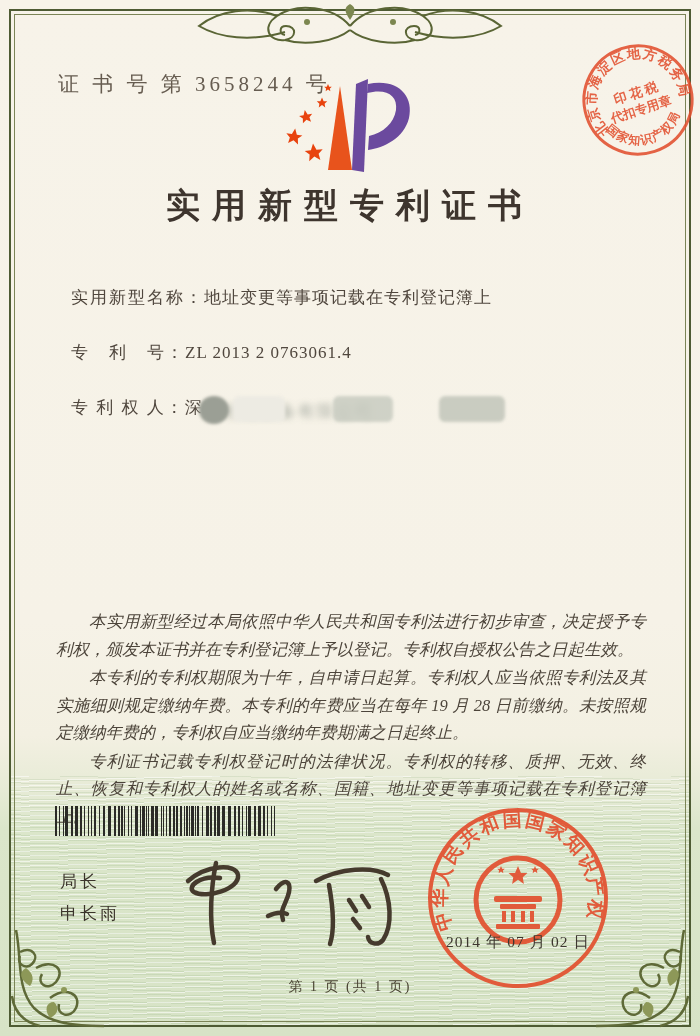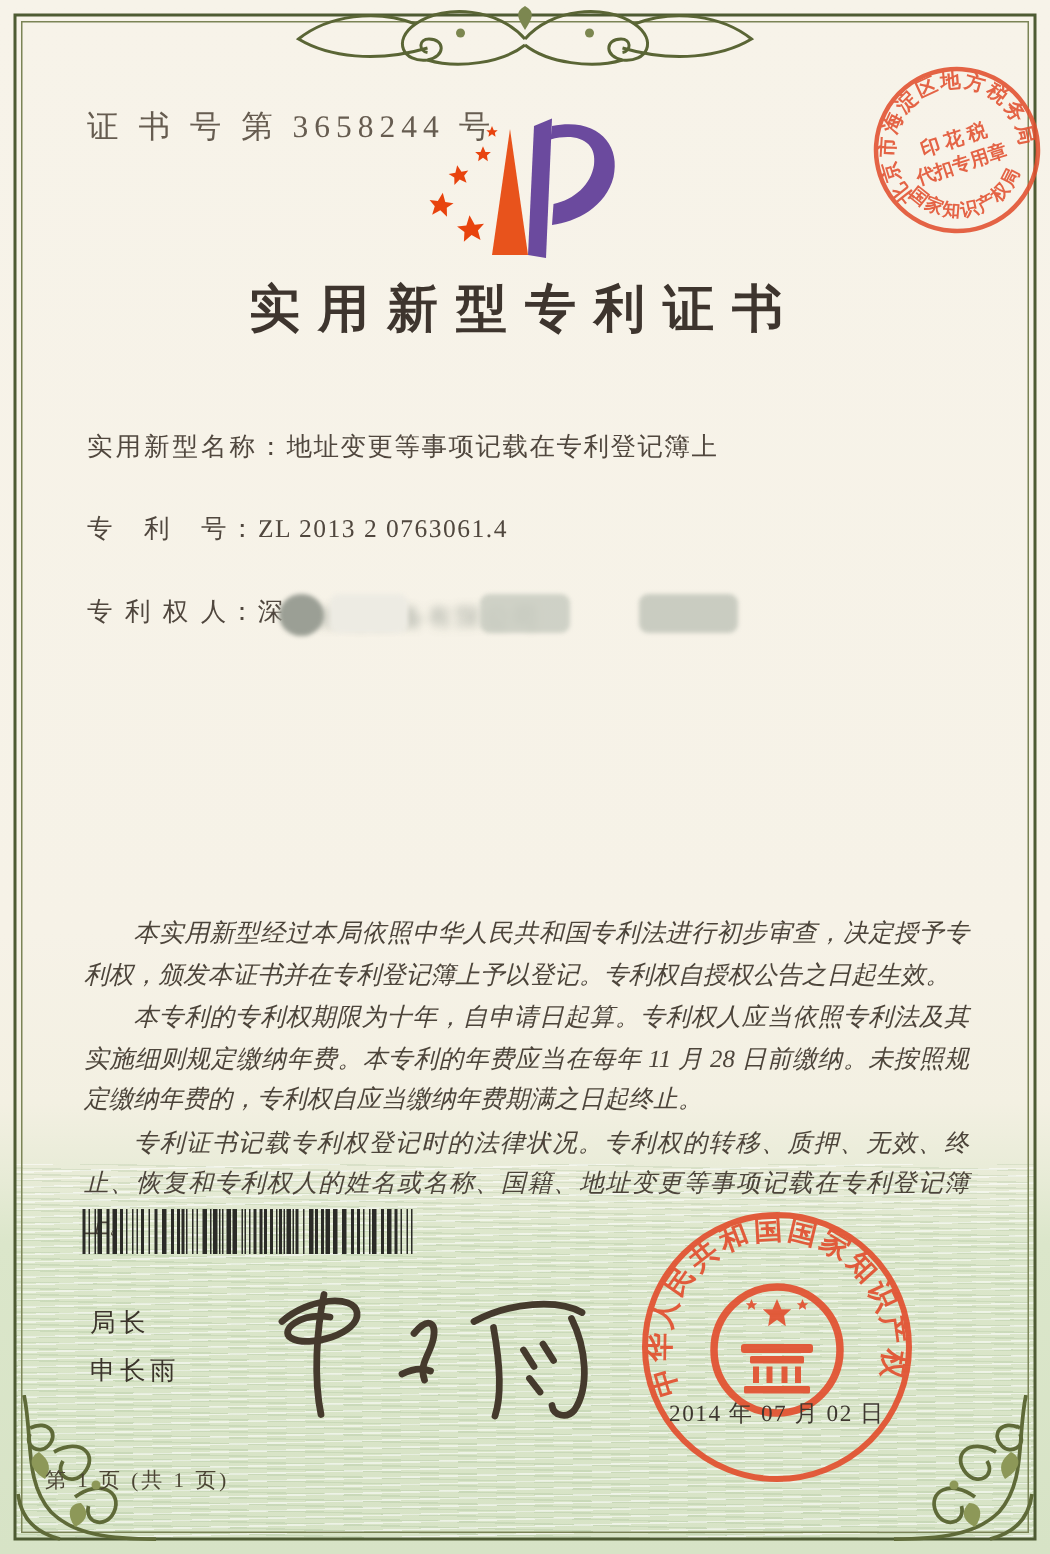--- a/index.html
+++ b/index.html
@@ -15,21 +15,21 @@
   .frame-outer{position:absolute;inset:9px;border:2px solid #4e5b33;pointer-events:none;}
   .frame-inner{position:absolute;inset:14px;border:1px solid #7b8456;pointer-events:none;}
 
   .cert-no{position:absolute;left:58px;top:70px;font-size:21px;letter-spacing:4px;color:#665c50;}
   .logo{position:absolute;left:278px;top:78px;}
   .title{position:absolute;left:0;width:700px;top:183px;text-align:center;
          font-size:34px;font-weight:bold;letter-spacing:12px;color:#3e352e;}
 
   .fields{position:absolute;left:58px;top:286px;width:590px;}
   .field-row{height:55px;font-size:17px;color:#50473e;letter-spacing:1px;white-space:nowrap;}
-  .field-row .lbl{letter-spacing:2px;}
+  .field-row .lbl{letter-spacing:2px;margin-left:13px;}
   .redact-wrap{position:relative;display:inline-block;height:24px;vertical-align:-4px;}
   .ghost{filter:blur(3px);color:#9aa096;opacity:.85;font-size:17px;letter-spacing:2px;}
   .smudge{position:absolute;top:-4px;border-radius:6px;filter:blur(1.5px);}
   .smudge.s1{left:-4px;width:30px;height:28px;background:#9b9f95;border-radius:50%;}
   .smudge.s2{left:30px;width:52px;height:26px;background:#edebe3;}
   .smudge.s3{left:130px;width:60px;height:26px;background:#c6cabf;opacity:.8;}
   .smudge.s4{left:236px;width:66px;height:26px;background:#bfc3b8;opacity:.8;}
 
   .body-text{position:absolute;left:56px;top:608px;width:590px;font-size:16.5px;line-height:27.5px;
              color:#4c443a;text-align:justify;font-style:italic;}
@@ -37,21 +37,21 @@
 
   .barcode{position:absolute;left:55px;top:806px;height:30px;width:278px;font-size:0;}
 
   .gov-seal{position:absolute;left:423px;top:803px;opacity:.92;}
   .seal-date{position:absolute;left:446px;top:932px;font-size:15.5px;letter-spacing:1px;color:#3d372f;z-index:5;}
   .tax-seal{position:absolute;left:576px;top:38px;transform:rotate(-18deg);opacity:.88;}
 
   .director{position:absolute;left:60px;top:866px;font-size:17px;color:#3b342b;letter-spacing:3px;line-height:32px;}
   .signature{position:absolute;left:148px;top:845px;}
 
-  .footer{position:absolute;left:30px;width:640px;top:978px;text-align:left;
+  .footer{position:absolute;left:30px;width:640px;top:978px;text-align:center;
           font-size:14px;letter-spacing:2px;color:#4a4433;}
 
   .ornament{position:absolute;pointer-events:none;}
   .orn-top{left:185px;top:2px;}
   .orn-bl{left:6px;bottom:6px;}
   .orn-br{right:6px;bottom:6px;transform:scaleX(-1);}
 </style>
 </head>
 <body>
 
@@ -123,21 +123,21 @@
 <div class="title">实用新型专利证书</div>
 
 <div class="fields">
   <div class="field-row"><span class="lbl">实用新型名称：</span><span>地址变更等事项记载在专利登记簿上</span></div>
   <div class="field-row"><span class="lbl">专　利　号：</span><span>ZL 2013 2 0763061.4</span></div>
   <div class="field-row"><span class="lbl">专 利 权 人：</span><span>深</span><span class="redact-wrap"><span class="ghost">自动化设备有限公司</span><span class="smudge s1"></span><span class="smudge s2"></span><span class="smudge s3"></span><span class="smudge s4"></span></span></div>
 </div>
 
 <div class="body-text">
   <p>本实用新型经过本局依照中华人民共和国专利法进行初步审查，决定授予专利权，颁发本证书并在专利登记簿上予以登记。专利权自授权公告之日起生效。</p>
-  <p>本专利的专利权期限为十年，自申请日起算。专利权人应当依照专利法及其实施细则规定缴纳年费。本专利的年费应当在每年 11 月 28 日前缴纳。未按照规定缴纳年费的，专利权自应当缴纳年费期满之日起终止。</p>
+  <p>本专利的专利权期限为十年，自申请日起算。专利权人应当依照专利法及其实施细则规定缴纳年费。本专利的年费应当在每年 19 月 28 日前缴纳。未按照规定缴纳年费的，专利权自应当缴纳年费期满之日起终止。</p>
   <p>专利证书记载专利权登记时的法律状况。专利权的转移、质押、无效、终止、恢复和专利权人的姓名或名称、国籍、地址变更等事项记载在专利登记簿上。</p>
 </div>
 
 <div class="barcode"><span style="display:inline-block;height:100%;background:#2b2b27;width:2px;margin-right:2px"></span><span style="display:inline-block;height:100%;background:#2b2b27;width:1px;margin-right:3px"></span><span style="display:inline-block;height:100%;background:#2b2b27;width:1px;margin-right:1px"></span><span style="display:inline-block;height:100%;background:#2b2b27;width:3px;margin-right:3px"></span><span style="display:inline-block;height:100%;background:#2b2b27;width:2px;margin-right:2px"></span><span style="display:inline-block;height:100%;background:#2b2b27;width:3px;margin-right:2px"></span><span style="display:inline-block;height:100%;background:#2b2b27;width:2px;margin-right:2px"></span><span style="display:inline-block;height:100%;background:#2b2b27;width:1px;margin-right:3px"></span><span style="display:inline-block;height:100%;background:#2b2b27;width:1px;margin-right:2px"></span><span style="display:inline-block;height:100%;background:#2b2b27;width:1px;margin-right:2px"></span><span style="display:inline-block;height:100%;background:#2b2b27;width:2px;margin-right:3px"></span><span style="display:inline-block;height:100%;background:#2b2b27;width:1px;margin-right:3px"></span><span style="display:inline-block;height:100%;background:#2b2b27;width:2px;margin-right:3px"></span><span style="display:inline-block;height:100%;background:#2b2b27;width:3px;margin-right:3px"></span><span style="display:inline-block;height:100%;background:#2b2b27;width:2px;margin-right:2px"></span><span style="display:inline-block;height:100%;background:#2b2b27;width:2px;margin-right:1px"></span><span style="display:inline-block;height:100%;background:#2b2b27;width:2px;margin-right:1px"></span><span style="display:inline-block;height:100%;background:#2b2b27;width:1px;margin-right:3px"></span><span style="display:inline-block;height:100%;background:#2b2b27;width:1px;margin-right:2px"></span><span style="display:inline-block;height:100%;background:#2b2b27;width:1px;margin-right:3px"></span><span style="display:inline-block;height:100%;background:#2b2b27;width:3px;margin-right:2px"></span><span style="display:inline-block;height:100%;background:#2b2b27;width:1px;margin-right:1px"></span><span style="display:inline-block;height:100%;background:#2b2b27;width:3px;margin-right:1px"></span><span style="display:inline-block;height:100%;background:#2b2b27;width:1px;margin-right:1px"></span><span style="display:inline-block;height:100%;background:#2b2b27;width:1px;margin-right:2px"></span><span style="display:inline-block;height:100%;background:#2b2b27;width:3px;margin-right:1px"></span><span style="display:inline-block;height:100%;background:#2b2b27;width:3px;margin-right:3px"></span><span style="display:inline-block;height:100%;background:#2b2b27;width:1px;margin-right:1px"></span><span style="display:inline-block;height:100%;background:#2b2b27;width:1px;margin-right:2px"></span><span style="display:inline-block;height:100%;background:#2b2b27;width:1px;margin-right:2px"></span><span style="display:inline-block;height:100%;background:#2b2b27;width:2px;margin-right:2px"></span><span style="display:inline-block;height:100%;background:#2b2b27;width:2px;margin-right:1px"></span><span style="display:inline-block;height:100%;background:#2b2b27;width:2px;margin-right:2px"></span><span style="display:inline-block;height:100%;background:#2b2b27;width:2px;margin-right:2px"></span><span style="display:inline-block;height:100%;background:#2b2b27;width:1px;margin-right:1px"></span><span style="display:inline-block;height:100%;background:#2b2b27;width:2px;margin-right:1px"></span><span style="display:inline-block;height:100%;background:#2b2b27;width:1px;margin-right:1px"></span><span style="display:inline-block;height:100%;background:#2b2b27;width:3px;margin-right:1px"></span><span style="display:inline-block;height:100%;background:#2b2b27;width:1px;margin-right:1px"></span><span style="display:inline-block;height:100%;background:#2b2b27;width:2px;margin-right:3px"></span><span style="display:inline-block;height:100%;background:#2b2b27;width:1px;margin-right:3px"></span><span style="display:inline-block;height:100%;background:#2b2b27;width:3px;margin-right:1px"></span><span style="display:inline-block;height:100%;background:#2b2b27;width:2px;margin-right:2px"></span><span style="display:inline-block;height:100%;background:#2b2b27;width:2px;margin-right:1px"></span><span style="display:inline-block;height:100%;background:#2b2b27;width:3px;margin-right:2px"></span><span style="display:inline-block;height:100%;background:#2b2b27;width:3px;margin-right:3px"></span><span style="display:inline-block;height:100%;background:#2b2b27;width:3px;margin-right:3px"></span><span style="display:inline-block;height:100%;background:#2b2b27;width:2px;margin-right:2px"></span><span style="display:inline-block;height:100%;background:#2b2b27;width:2px;margin-right:2px"></span><span style="display:inline-block;height:100%;background:#2b2b27;width:1px;margin-right:3px"></span><span style="display:inline-block;height:100%;background:#2b2b27;width:1px;margin-right:1px"></span><span style="display:inline-block;height:100%;background:#2b2b27;width:3px;margin-right:3px"></span><span style="display:inline-block;height:100%;background:#2b2b27;width:2px;margin-right:2px"></span><span style="display:inline-block;height:100%;background:#2b2b27;width:3px;margin-right:2px"></span><span style="display:inline-block;height:100%;background:#2b2b27;width:2px;margin-right:2px"></span><span style="display:inline-block;height:100%;background:#2b2b27;width:1px;margin-right:3px"></span><span style="display:inline-block;height:100%;background:#2b2b27;width:1px;margin-right:2px"></span><span style="display:inline-block;height:100%;background:#2b2b27;width:1px;margin-right:2px"></span></div>
 
 <svg class="tax-seal" width="124" height="124" viewBox="-62 -62 124 124">
   <circle cx="0" cy="0" r="54" fill="none" stroke="#e2502f" stroke-width="3"></circle>
   <defs>
     <path id="taxTop" d="M -36.4 21 A 42 42 0 1 1 36.4 21"></path>
     <path id="taxBot" d="M -39.9 18.6 A 44 44 0 0 0 39.9 18.6"></path>

